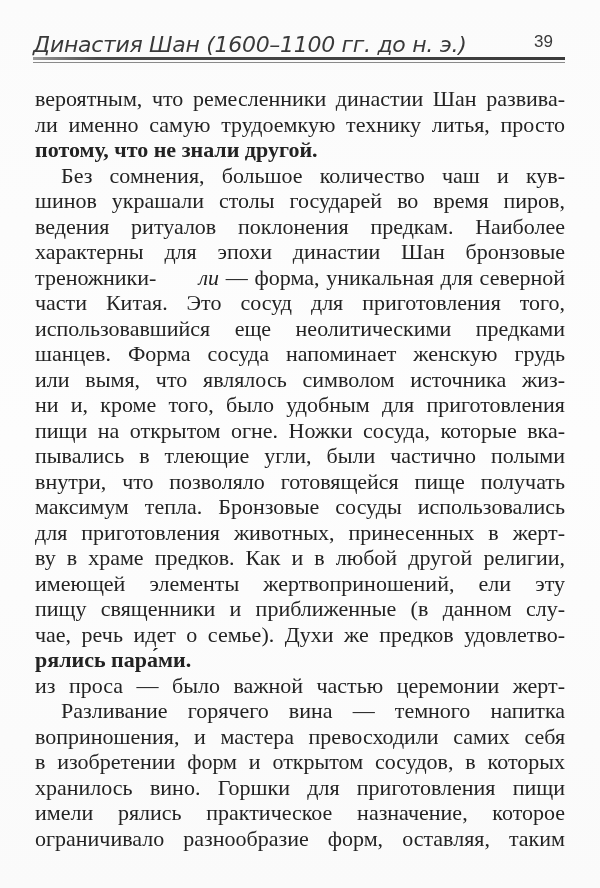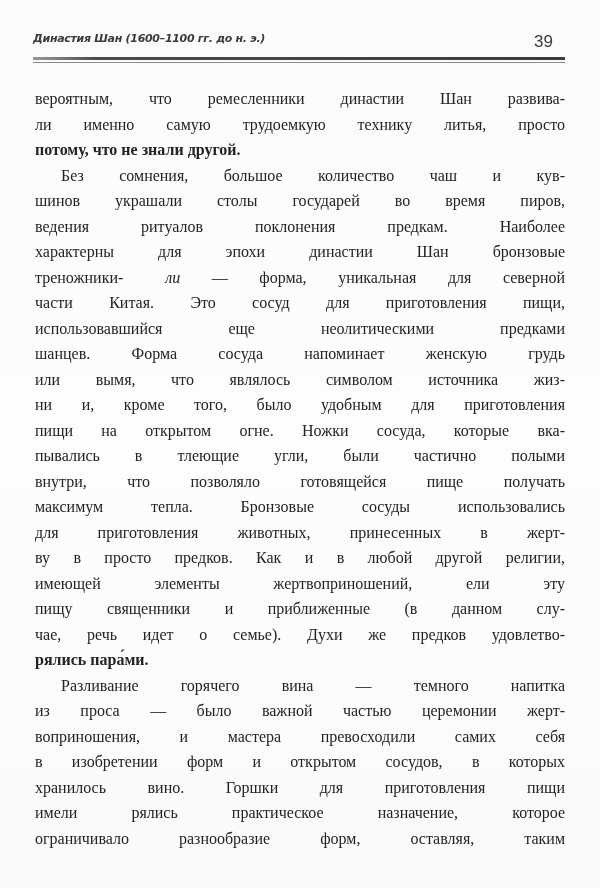--- a/index.html
+++ b/index.html
@@ -29,22 +29,22 @@
       top: 30px;
       width: 532px;
       height: 26px;
     }
     .running-title {
       position: absolute;
       left: 0;
       top: 2px;
       font-family: "DejaVu Sans", sans-serif;
       font-style: italic;
-      font-weight: bold;
-      font-size: 11px;
+      font-weight: normal;
+      font-size: 22px;
       letter-spacing: -0.3px;
       color: #3a3a3a;
       white-space: nowrap;
     }
     .page-number {
       position: absolute;
       right: 12px;
       top: 2px;
       font-family: "Liberation Sans", sans-serif;
       font-size: 17px;
@@ -72,21 +72,21 @@
       width: 100%;
       height: 1px;
       background: #8a8a8a;
     }
     .body-text {
       position: absolute;
       left: 35px;
       top: 86px;
       width: 530px;
       font-family: "Liberation Serif", serif;
-      font-size: 16px;
+      font-size: 22px;
       line-height: 25.5px;
       color: #232323;
     }
     .line {
       display: block;
       height: 25.5px;
       white-space: nowrap;
       text-align: justify;
       text-align-last: justify;
       overflow: hidden;
@@ -126,40 +126,40 @@
       <span class="line">ли именно самую трудоемкую технику литья, просто</span>
       <span class="line last">потому, что не знали другой.</span>
     </div>
 
     <div>
       <span class="line indent">Без сомнения, большое количество чаш и кув-</span>
       <span class="line">шинов украшали столы государей во время пиров,</span>
       <span class="line">ведения ритуалов поклонения предкам. Наиболее</span>
       <span class="line">характерны для эпохи династии Шан бронзовые</span>
       <span class="line"><span>треножники-</span><em>ли</em><span> — форма, уникальная для северной</span></span>
-      <span class="line">части Китая. Это сосуд для приготовления пищи,</span>
+      <span class="line">части Китая. Это сосуд для приготовления того,</span>
       <span class="line">использовавшийся еще неолитическими предками</span>
       <span class="line">шанцев. Форма сосуда напоминает женскую грудь</span>
       <span class="line">или вымя, что являлось символом источника жиз-</span>
       <span class="line">ни и, кроме того, было удобным для приготовления</span>
       <span class="line">пищи на открытом огне. Ножки сосуда, которые вка-</span>
       <span class="line">пывались в тлеющие угли, были частично полыми</span>
       <span class="line">внутри, что позволяло готовящейся пище получать</span>
       <span class="line">максимум тепла. Бронзовые сосуды использовались</span>
       <span class="line">для приготовления животных, принесенных в жерт-</span>
-      <span class="line">ву в просто предков. Как и в любой другой религии,</span>
+      <span class="line">ву в храме предков. Как и в любой другой религии,</span>
       <span class="line">имеющей элементы жертвоприношений, ели эту</span>
       <span class="line">пищу священники и приближенные (в данном слу-</span>
       <span class="line">чае, речь идет о семье). Духи же предков удовлетво-</span>
       <span class="line last">рялись пара́ми.</span>
     </div>
 
     <div>
+      <span class="line">из проса — было важной частью церемонии жерт-</span>
       <span class="line indent">Разливание горячего вина — темного напитка</span>
-      <span class="line">из проса — было важной частью церемонии жерт-</span>
       <span class="line">воприношения, и мастера превосходили самих себя</span>
       <span class="line">в изобретении форм и открытом сосудов, в которых</span>
       <span class="line">хранилось вино. Горшки для приготовления пищи</span>
       <span class="line">имели рялись практическое назначение, которое</span>
       <span class="line">ограничивало разнообразие форм, оставляя, таким</span>
     </div>
 
   </div>
 </div>
 

